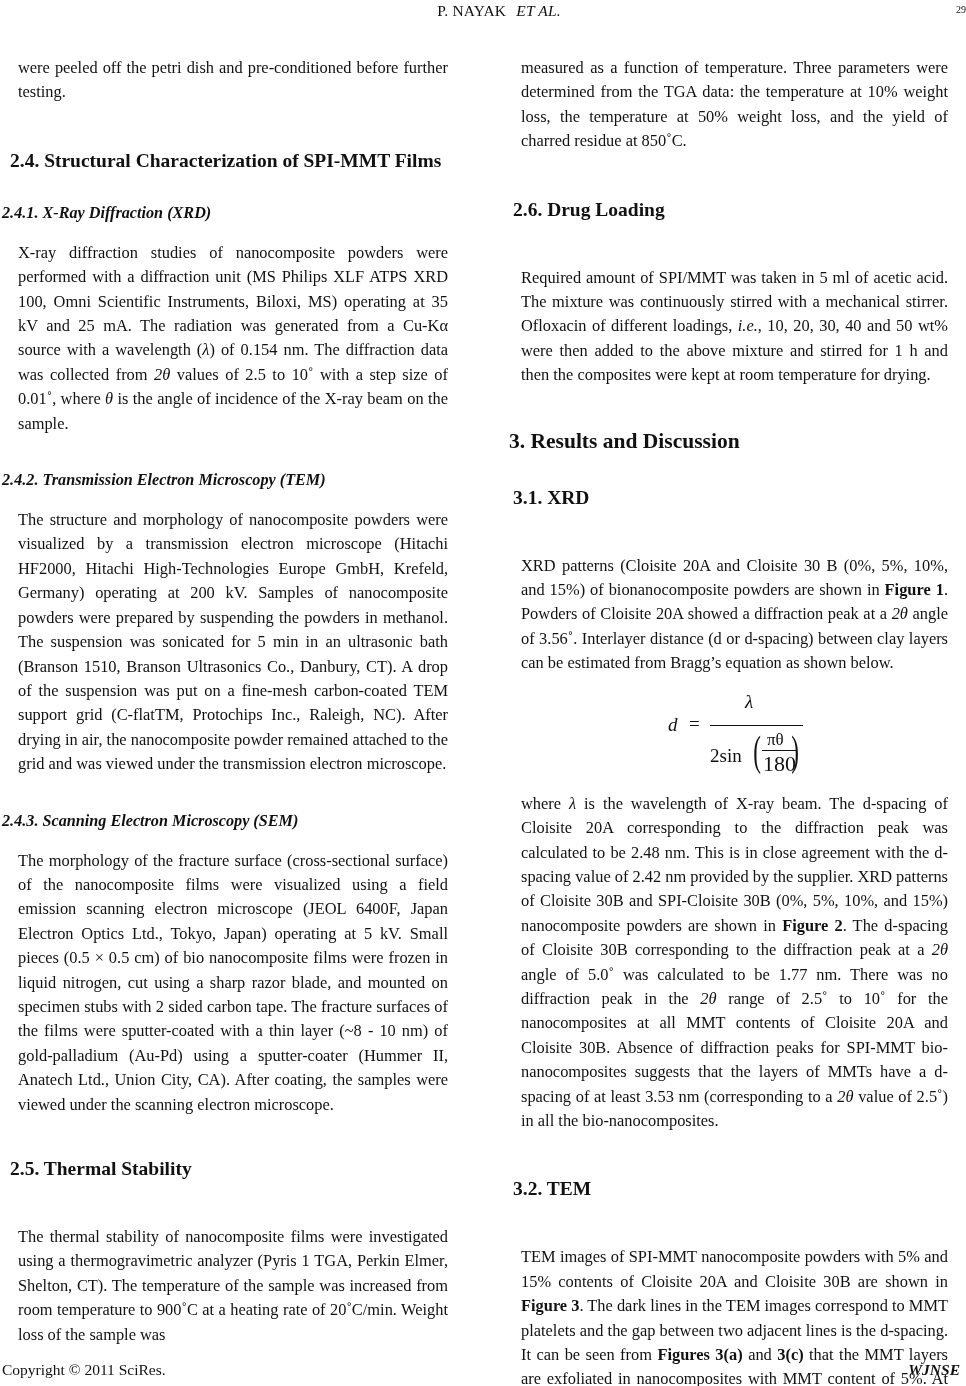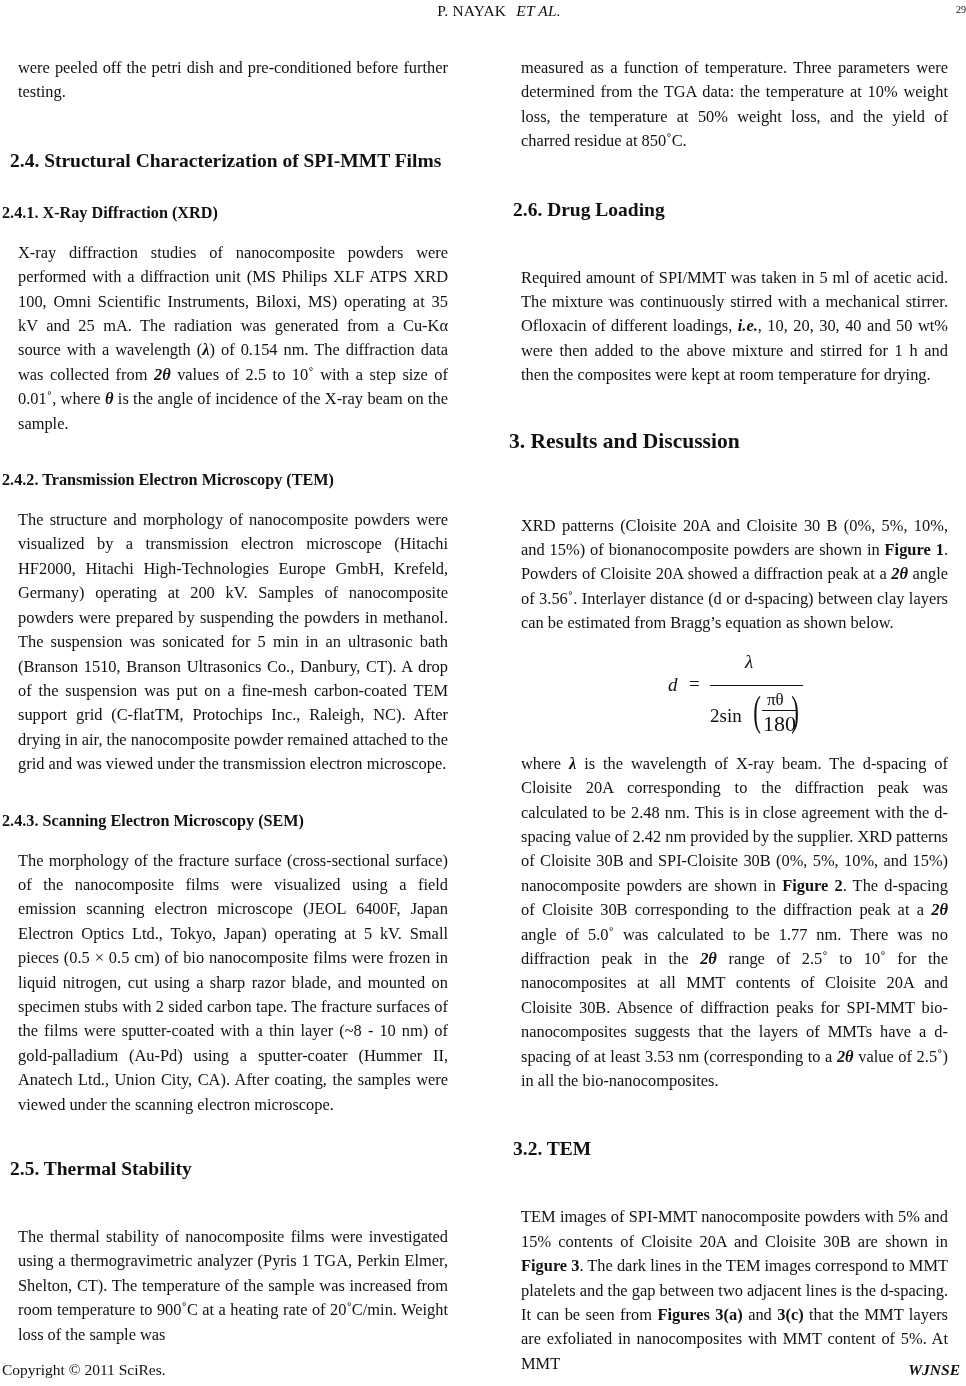--- a/index.html
+++ b/index.html
@@ -23,23 +23,23 @@
     position: absolute; top: 40px; width: 462px;
     font-size: 16.4px; line-height: 24.4px;
   }
   .col.left { left: 2px; }
   .col.right { left: 505px; width: 459px; }
   p { margin: 16px; text-align: justify; }
   .h2 {
     font-weight: bold; font-size: 19.5px; line-height: 24px; margin: 8px;
   }
   .h2.indent-wrap { padding-left: 38px; text-indent: -38px; }
-  .h3 { font-weight: bold; font-size: 16.2px; line-height: 24px; margin: 0; }
+  .h3 { font-weight: bold; font-size: 16.2px; line-height: 24px; margin: 0; font-style: italic; }
   .h1 { font-weight: bold; font-size: 21.5px; line-height: 26px; margin: 4px; }
-  i.v { font-style: italic; font-weight: bold; }
+  i.v { font-style: italic; }
   b { font-weight: bold; }
   .equation {
     position: relative; height: 84px; margin: 10px 0 8px 0;
     font-family: "Liberation Serif", "DejaVu Serif", serif;
   }
   .eq-d { position: absolute; left: 163px; top: 21px; font-size: 19px; font-style: italic; }
   .eq-eq { position: absolute; left: 184px; top: 20px; font-size: 19px; }
   .eq-lambda { position: absolute; left: 240px; top: -2px; font-size: 19px; font-style: italic; }
   .eq-bar { position: absolute; left: 205px; top: 33px; width: 93px; height: 1.3px; background: #111; }
   .eq-den { position: absolute; left: 205px; top: 36px; font-size: 19px; }
@@ -89,20 +89,21 @@
 
 <div class="col right">
   <p>measured as a function of temperature. Three parameters were determined from the TGA data: the temperature at 10% weight loss, the temperature at 50% weight loss, and the yield of charred residue at 850˚C.</p>
   <div class="sp10"></div>
   <div class="h2">2.6. Drug Loading</div>
   <div class="sp10"></div>
   <p><span>Required amount of SPI/MMT was taken in 5 ml of acetic acid. The mixture was continuously stirred with a mechanical stirrer. Ofloxacin of different loadings, </span><i class="v">i.e.</i><span>, 10, 20, 30, 40 and 50 wt% were then added to the above mixture and stirred for 1 h and then the composites were kept at room temperature for drying.</span></p>
   <div class="sp10"></div>
   <div class="h1">3. Results and Discussion</div>
   <div class="sp10"></div>
+  <div class="h2">3.1. XRD</div>
   <div class="sp10"></div>
   <p><span>XRD patterns (Cloisite 20A and Cloisite 30 B (0%, 5%, 10%, and 15%) of bionanocomposite powders are shown in </span><b>Figure 1</b><span>. Powders of Cloisite 20A showed a diffraction peak at a </span><i class="v">2θ</i><span> angle of 3.56˚. Interlayer distance (d or d-spacing) between clay layers can be estimated from Bragg’s equation as shown below.</span></p>
 
   <div class="equation">
     <span class="eq-d">d</span>
     <span class="eq-eq">=</span>
     <span class="eq-lambda">λ</span>
     <span class="eq-bar"></span>
     <div class="eq-den">
       <span class="eq-2sin">2sin</span>

